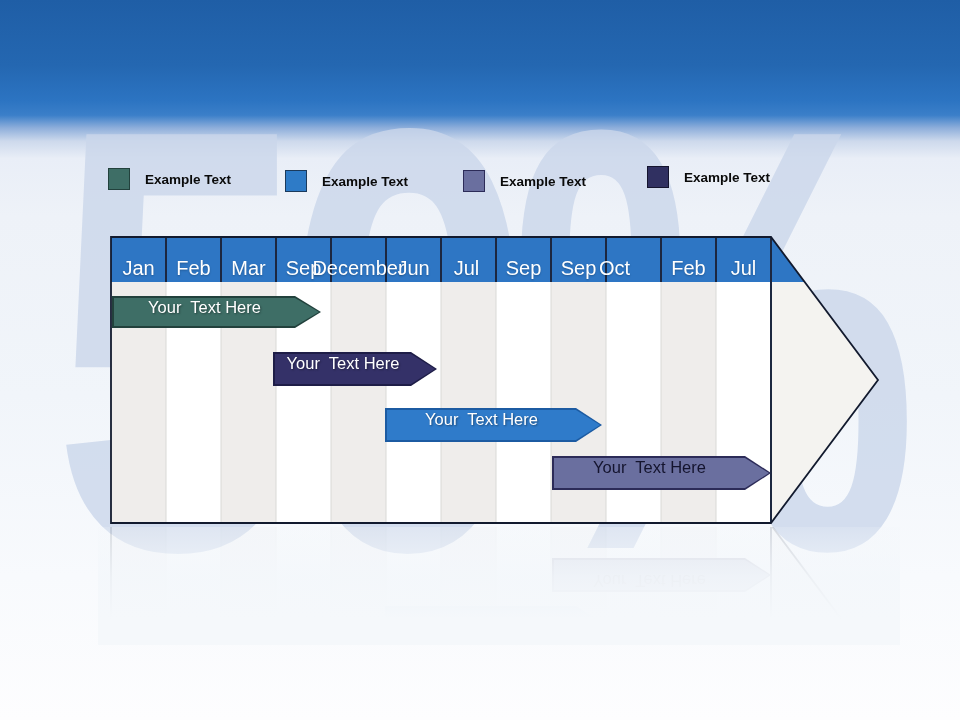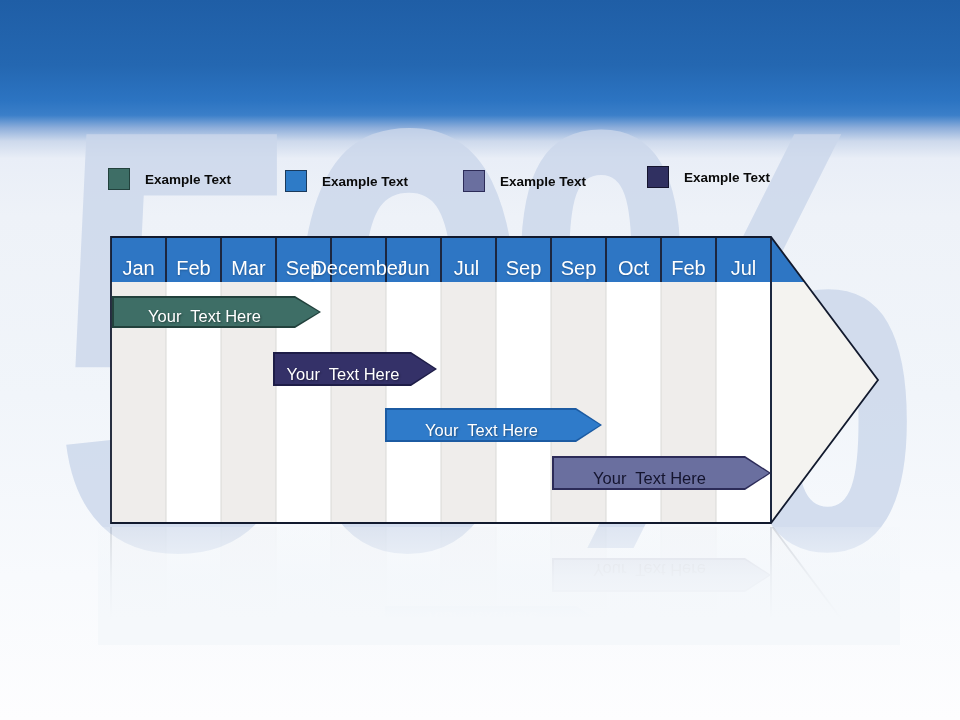--- a/index.html
+++ b/index.html
@@ -39,21 +39,21 @@
     display:flex; align-items:center; justify-content:center;
     color:#ffffff; font-size:20px; text-shadow:0 1px 2px rgba(0,0,0,0.25);text-align:center;
   }
   .bar {
     position:absolute;
     clip-path:polygon(0 0, calc(100% - 26px) 0, 100% 50%, calc(100% - 26px) 100%, 0 100%);
   }
   .bar-fill {
     position:absolute; inset:2px;
     clip-path:polygon(0 0, calc(100% - 24px) 0, 100% 50%, calc(100% - 24px) 100%, 0 100%);
-    display:flex; align-items:flex-end; justify-content:center;
+    display:flex; align-items:flex-start; justify-content:center;
     padding-right:24px; box-sizing:border-box;
   }
   .bar-label { font-size:16.5px; white-space:pre; }
   .bar-light .bar-label { text-shadow:1px 1px 2px rgba(0,0,0,0.4); }
 
   
   .reflection {
     position:absolute; left:105px; top:527px; width:790px; height:110px;
     overflow:hidden; opacity:0.17; z-index:2; pointer-events:none;
   }
@@ -144,21 +144,21 @@
 
     <div class="month-cell" style="left:6px">Jan</div>
     <div class="month-cell" style="left:61px">Feb</div>
     <div class="month-cell" style="left:116px">Mar</div>
     <div class="month-cell" style="left:171px">Sep</div>
     <div class="month-cell" style="left:226px">December</div>
     <div class="month-cell" style="left:281px">Jun</div>
     <div class="month-cell" style="left:334px">Jul</div>
     <div class="month-cell" style="left:391px">Sep</div>
     <div class="month-cell" style="left:446px">Sep</div>
-    <div class="month-cell" style="left:501px">Oct</div>
+    <div class="month-cell" style="left:482px">Oct</div>
     <div class="month-cell" style="left:556px">Feb</div>
     <div class="month-cell" style="left:611px">Jul</div>
 
     <div class="bar bar-light" style="left: 7px; top: 66px; width: 209px; height: 32px; background-color: rgb(34, 65, 60);">
       <div class="bar-fill" style="background-color: rgb(62, 110, 102); color: rgb(255, 255, 255);">
         <span class="bar-label">Your&nbsp; Text Here</span>
       </div>
     </div>
     <div class="bar bar-light" style="left: 168px; top: 122px; width: 164px; height: 34px; background-color: rgb(30, 29, 71);">
       <div class="bar-fill" style="background-color: rgb(52, 49, 104); color: rgb(255, 255, 255);">

